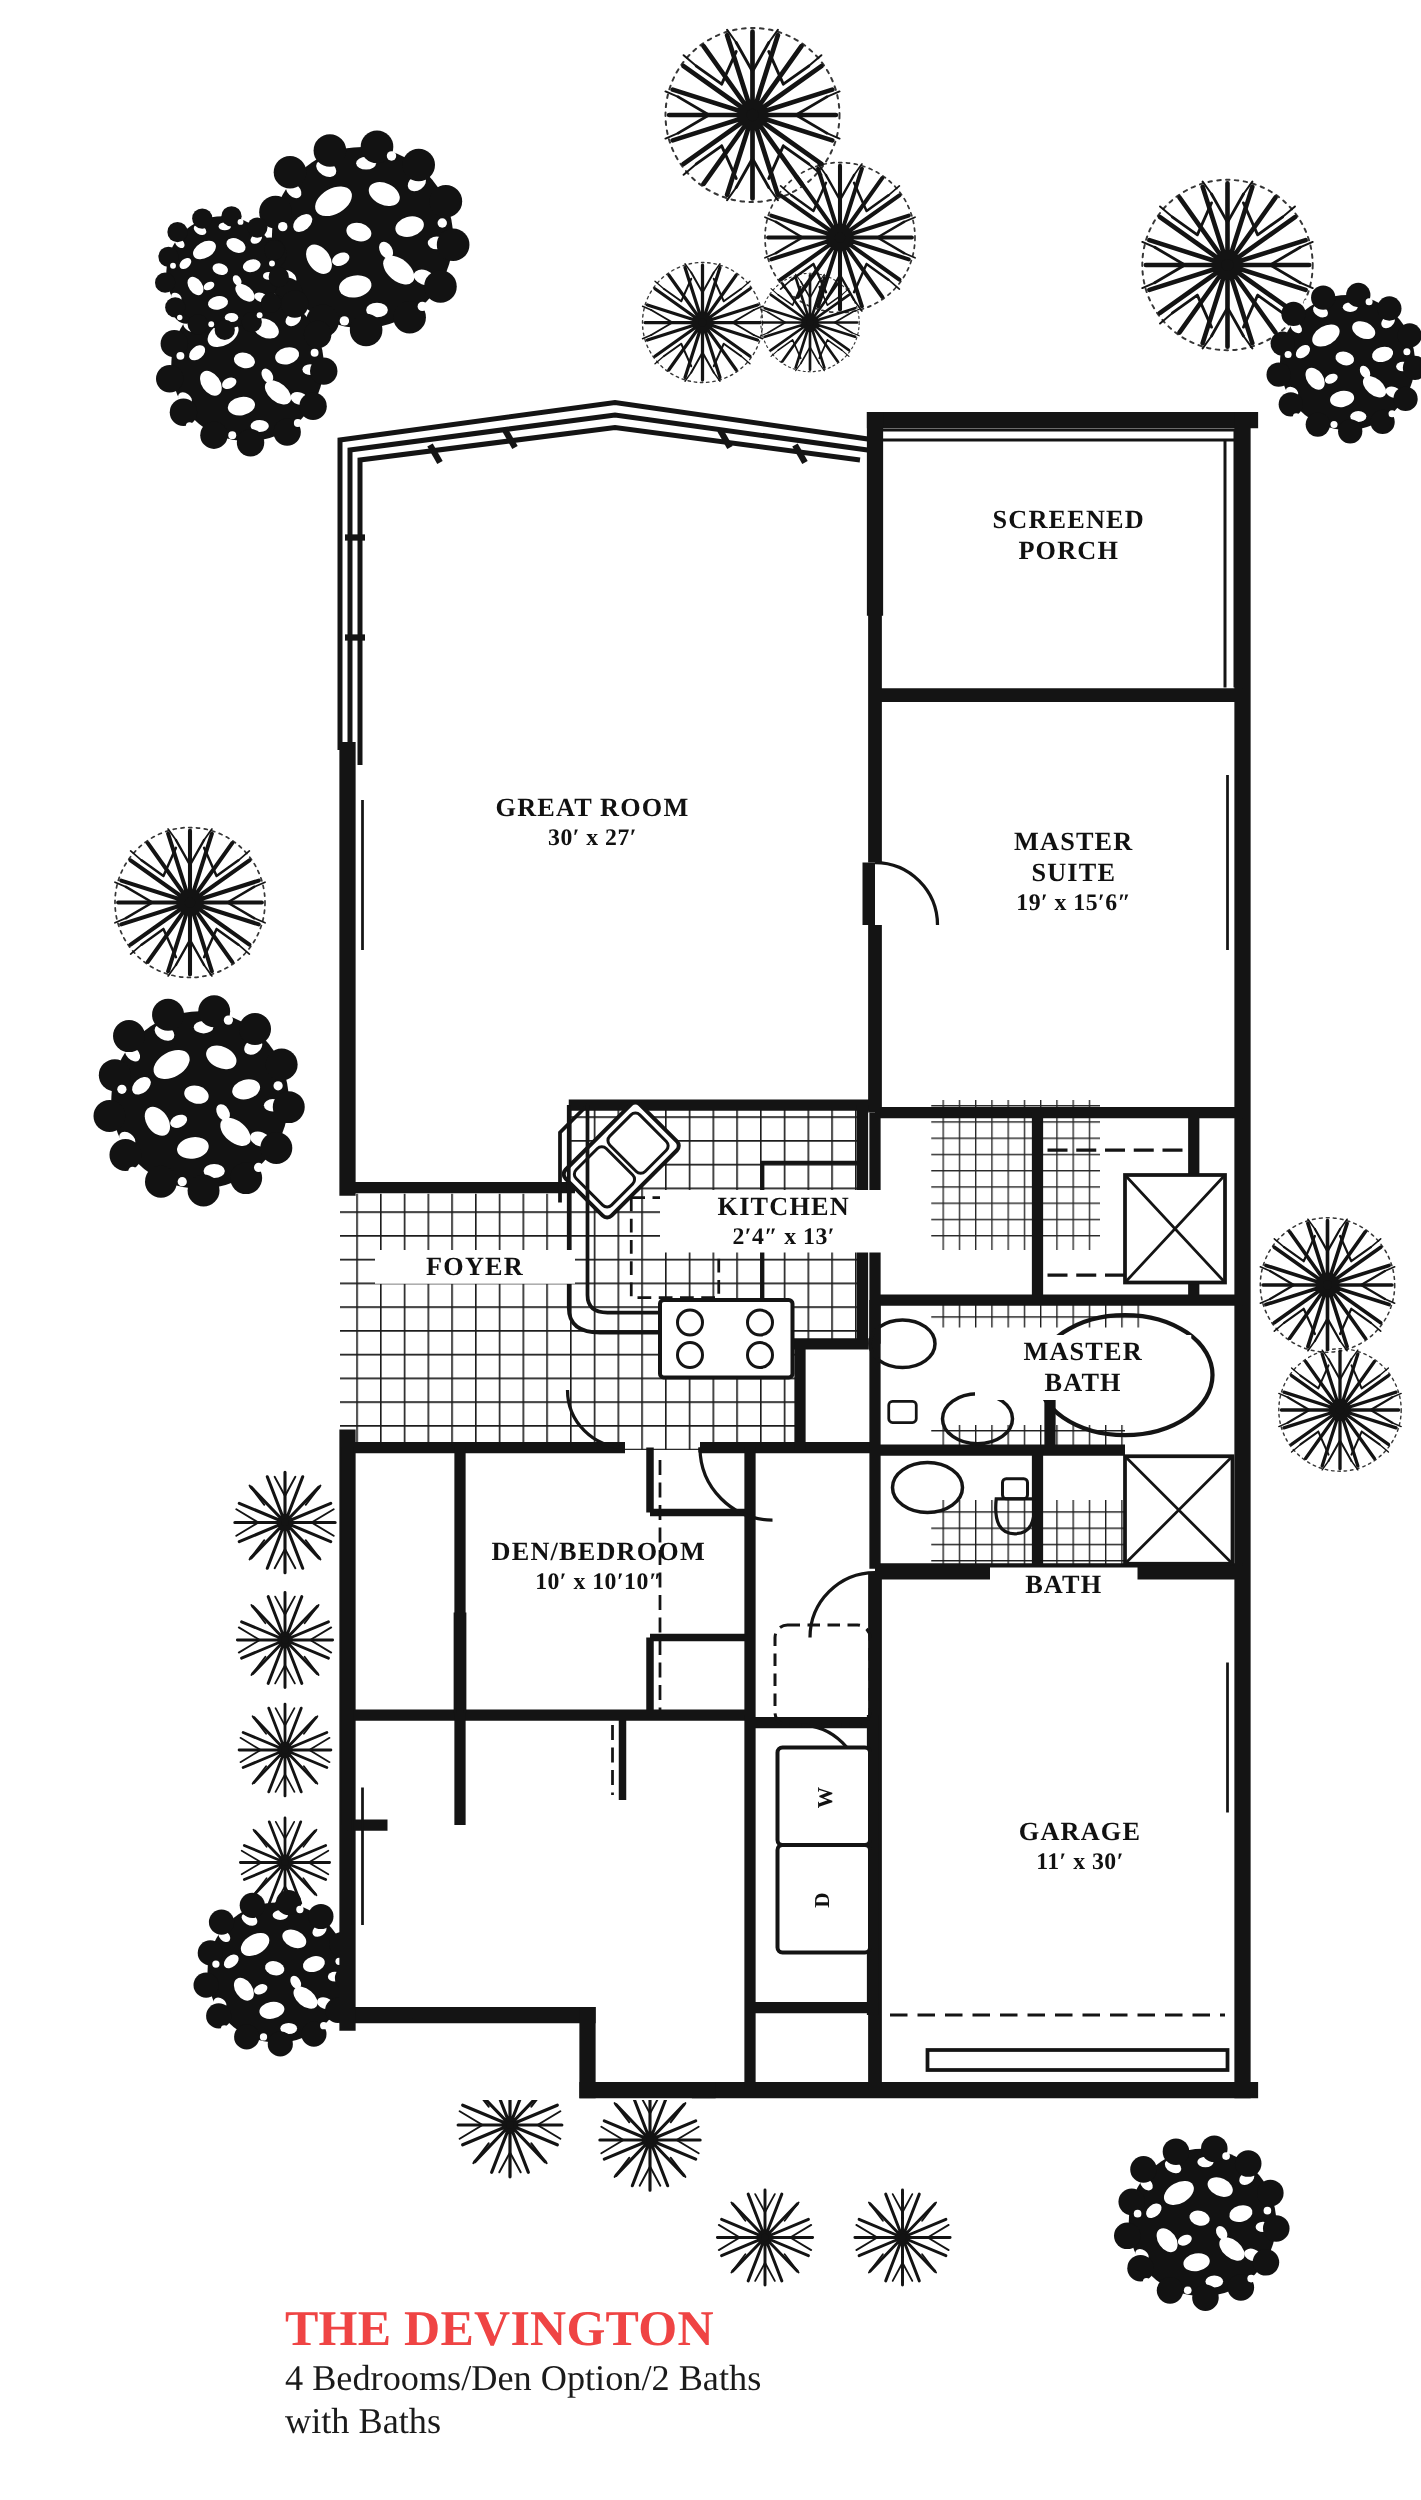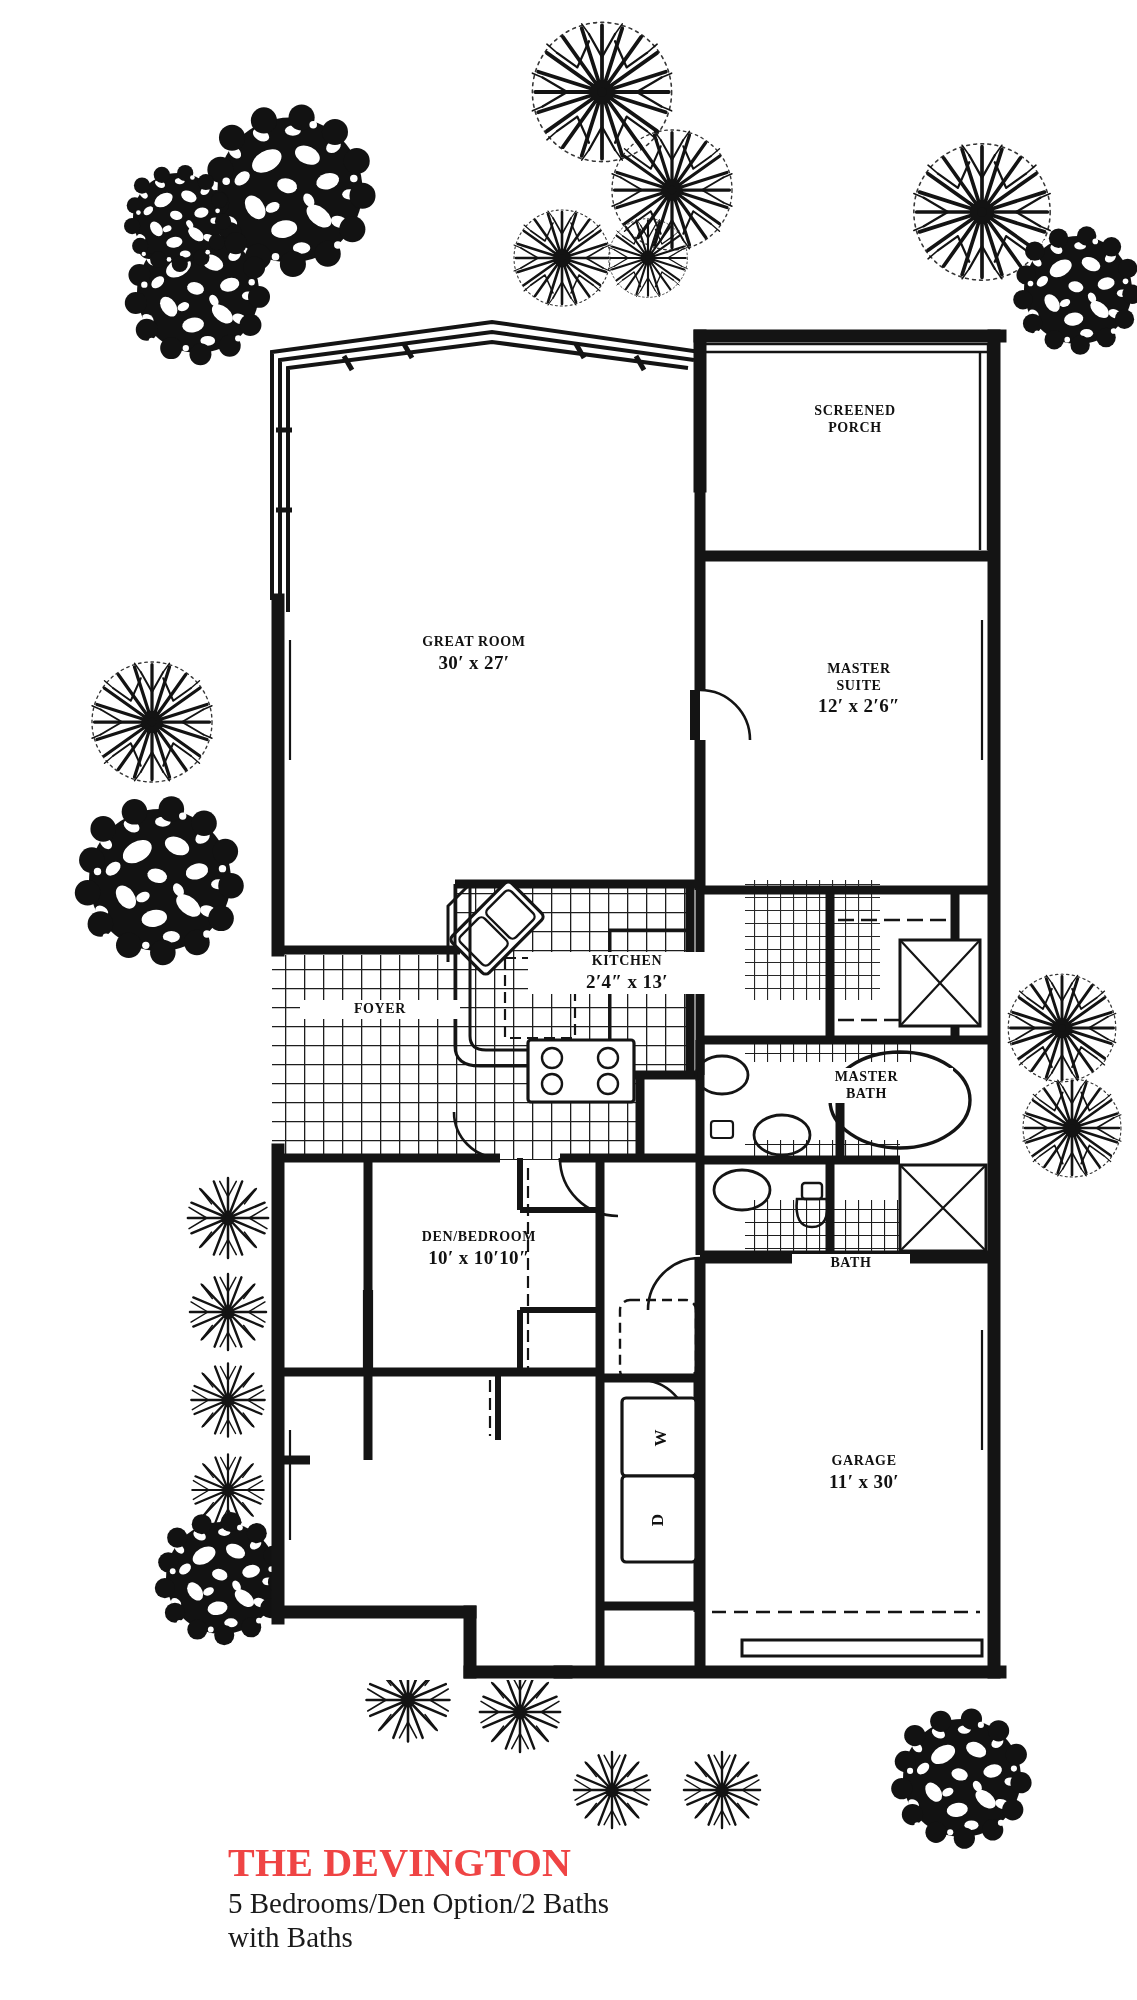--- a/index.html
+++ b/index.html
@@ -34,21 +34,21 @@
     line-height: 1.18;
     color: #111111;
     letter-spacing: 0.02em;
     pointer-events: none;
     background: #ffffff;
     padding: 1px 4px;
   }
   .room-label .rl-name {
     display: block;
     font-weight: 700;
-    font-size: 14px;
+    font-size: 21px;
     letter-spacing: 0.045em;
     font-variant: small-caps;
     text-transform: uppercase;
   }
   .room-label .rl-dim {
     display: block;
     font-weight: 700;
     font-size: 19px;
     letter-spacing: 0.02em;
     margin-top: 1px;
@@ -516,21 +516,21 @@
   </div>
 
   <div class="room-label nobg" style="left:300px; top:633px; width:340px;">
     <span class="rl-name">GREAT ROOM</span>
     <span class="rl-dim">30′ x 27′</span>
   </div>
 
   <div class="room-label nobg" style="left:740px; top:660px; width:230px;">
     <span class="rl-name">MASTER</span>
     <span class="rl-name">SUITE</span>
-    <span class="rl-dim">12′ x 2′6″</span>
+    <span class="rl-dim">19′ x 15′6″</span>
   </div>
 
   <div class="room-label" style="left:300px; top:1000px; width:152px;">
     <span class="rl-name">FOYER</span>
   </div>
 
   <div class="room-label" style="left:528px; top:952px; width:190px;">
     <span class="rl-name">KITCHEN</span>
     <span class="rl-dim">2′4″ x 13′</span>
   </div>
@@ -553,17 +553,17 @@
   <div class="room-label nobg" style="left:740px; top:1452px; width:240px;">
     <span class="rl-name">GARAGE</span>
     <span class="rl-dim">11′ x 30′</span>
   </div>
 
   <span class="appliance-letter" style="left:652px; top:1428px;">W</span>
   <span class="appliance-letter" style="left:652px; top:1510px;">D</span>
 
   <div id="title-block">
     <div id="plan-title">THE DEVINGTON</div>
-    <div class="subtitle-line">5 Bedrooms/Den Option/2 Baths</div>
+    <div class="subtitle-line">4 Bedrooms/Den Option/2 Baths</div>
     <div class="subtitle-line">with Baths</div>
   </div>
 
 </div>
 
 </body></html>

